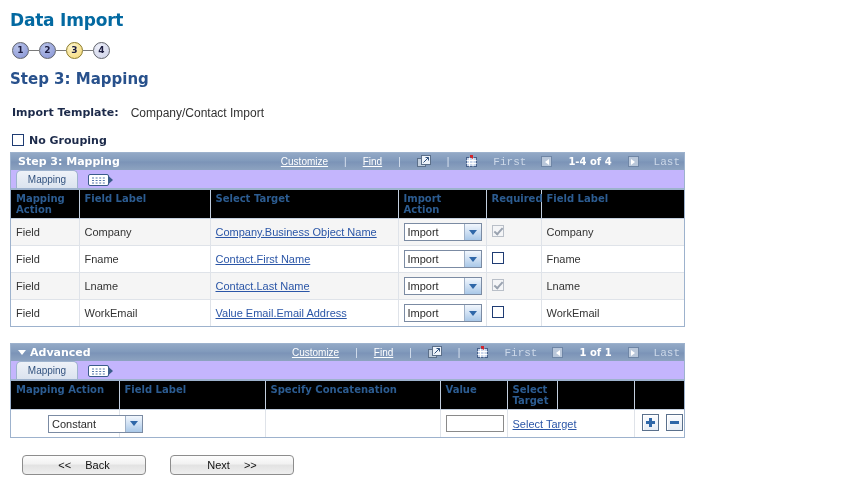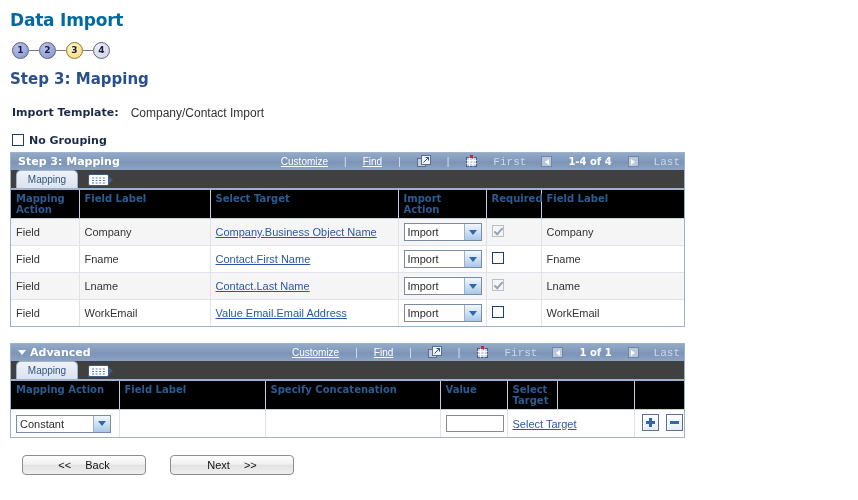--- a/index.html
+++ b/index.html
@@ -220,21 +220,21 @@
     border-top: 3px solid transparent;
     border-bottom: 3px solid transparent;
     display: block;
   }
   .nav-arrow.prev i { border-right: 4px solid #ffffff; }
   .nav-arrow.next i { border-left: 4px solid #ffffff; }
 
   
   .tabstrip {
     height: 20px;
-    background: #404040;
+    background: #c4b5fd;
     position: relative;
     display: flex;
     align-items: flex-end;
     padding-left: 5px;
     box-sizing: border-box;
     border-bottom: 2px solid #9db2cd;
   }
   .tab {
     height: 18px;
     min-width: 62px;
@@ -331,21 +331,21 @@
     align-items: center;
     justify-content: center;
   }
   .xsel .xsel-btn i {
     width: 0; height: 0;
     border-left: 4px solid transparent;
     border-right: 4px solid transparent;
     border-top: 5px solid #2f67a8;
     display: block;
   }
-  .xsel.wide { width: 95px; }
+  .xsel.wide { width: 95px; margin-left: 32px; }
 
   
   .xinput {
     width: 58px;
     height: 17px;
     border: 1px solid #8a8a8a;
     background: #ffffff;
     box-sizing: border-box;
     font-size: 11px;
     padding: 0 3px;

